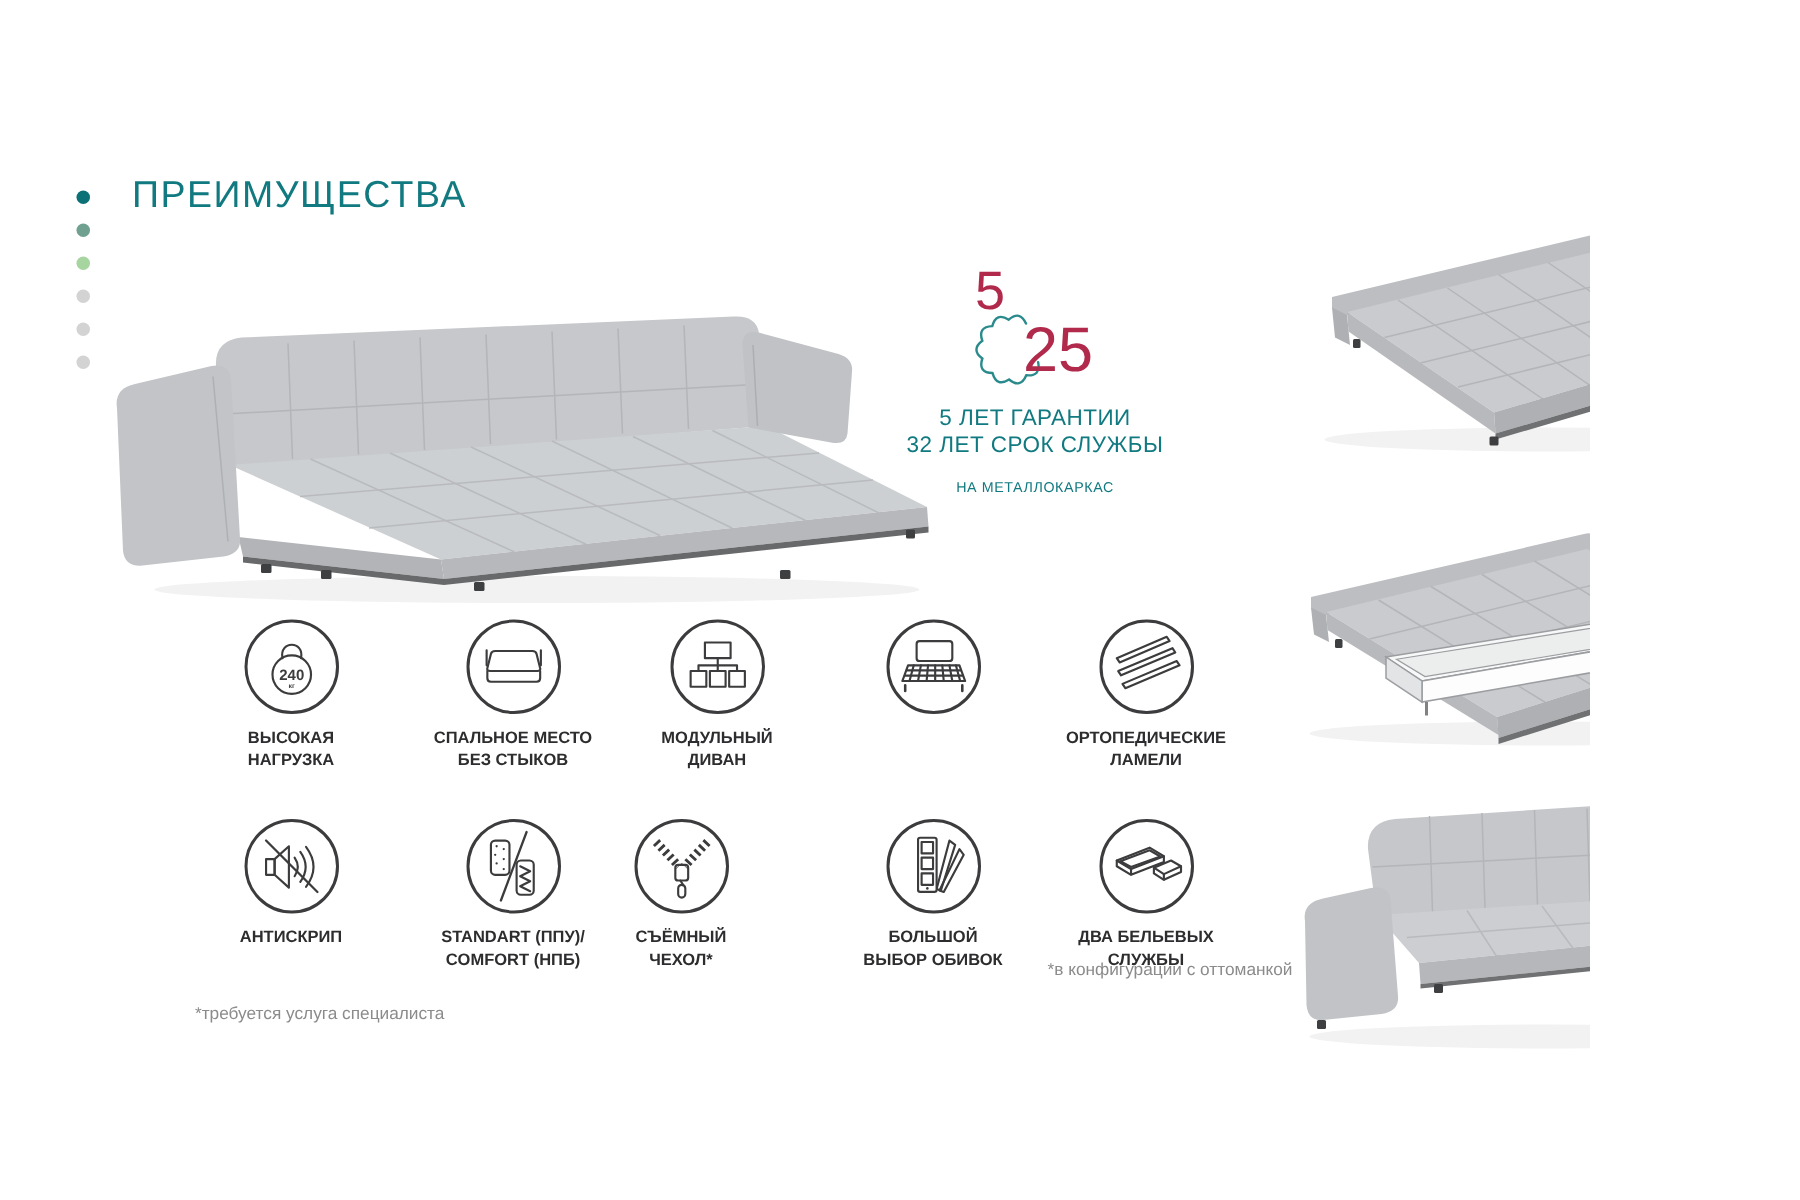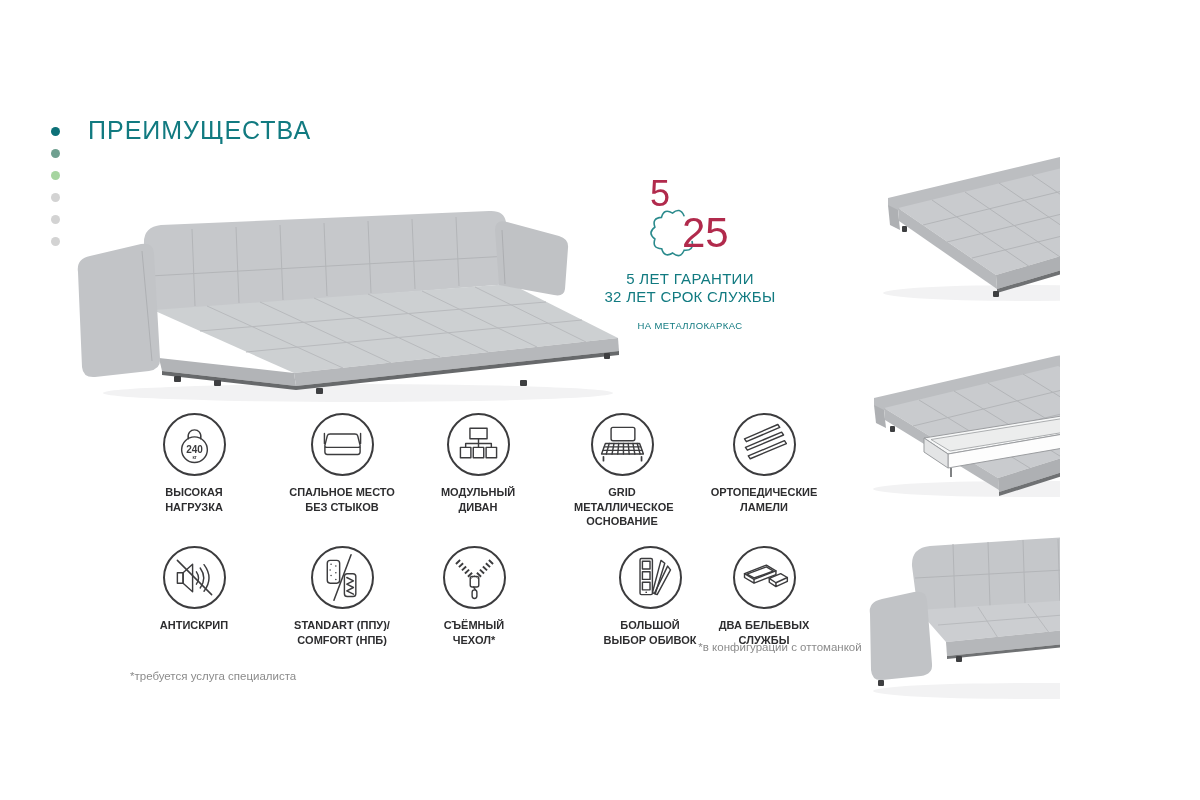--- a/index.html
+++ b/index.html
@@ -235,21 +235,20 @@
       <svg width="59" height="59" viewBox="0 0 62 62">
         <g class="ic-stroke" stroke-width="1.3">
           <rect x="19" y="13" width="25" height="14" rx="2"></rect>
           <path d="M13,30 L49,30 L53,41 L9,41 Z"></path>
           <path d="M11,44 L11,48 M51,44 L51,48" stroke-width="1.8"></path>
           <path d="M12,33.5 L50,33.5 M10.8,37.2 L51.5,37.2"></path>
           <path d="M17,30 L14,41 M22,30 L20,41 M27,30 L26,41 M32,30 L32,41 M37,30 L38,41 M42,30 L44,41 M46.5,30 L49.5,41"></path>
         </g>
       </svg>
     </div>
-    <span class="lbl w96">GRID МЕТАЛЛИЧЕСКОЕ ОСНОВАНИЕ</span>
   </div>
 
   <div class="cell" style="left:124px;top:546px">
     <div class="ring">
       <svg width="59" height="59" viewBox="0 0 62 62">
         <g class="ic-stroke" stroke-width="1.4">
           <rect x="13" y="26" width="6" height="11"></rect>
           <path d="M19,26 L29,17 L29,46 L19,37 Z"></path>
           <path d="M33,25 q4.5,6.5 0,13 M37,21 q7.5,10.5 0,21 M41,17.5 q10.5,14 0,28"></path>
           <path d="M13,13 L49,49" stroke-width="1.6"></path>
@@ -287,36 +286,36 @@
             <circle cx="18" cy="23" r=".8"></circle>
           <circle cx="24" cy="26" r=".8"></circle>
             <circle cx="19" cy="29" r=".8"></circle>
             <circle cx="24" cy="33" r=".8"></circle>
         </g>
       </svg>
     </div>
     <span class="lbl w110">STANDART (ППУ)/ COMFORT (НПБ)</span>
   </div>
 
-  <div class="cell" style="left:404px;top:546px">
+  <div class="cell" style="left:384px;top:546px">
     <div class="ring">
       <svg width="59" height="59" viewBox="0 0 62 62">
         <path d="M13,14 L29,31" stroke="#3c3c3e" stroke-width="6" stroke-dasharray="2 2.6" fill="none"></path>
         <path d="M49,14 L33,31" stroke="#3c3c3e" stroke-width="6" stroke-dasharray="2 2.6" fill="none"></path>
         <g class="ic-stroke" stroke-width="1.4">
           <rect x="26.5" y="30" width="9" height="11" rx="2"></rect>
           <path d="M30,41 L32,44"></path>
           <rect x="28.5" y="44" width="5" height="9" rx="2.5"></rect>
         </g>
       </svg>
     </div>
     <span class="lbl w72">СЪЁМНЫЙ ЧЕХОЛ*</span>
   </div>
 
-  <div class="cell" style="left:580px;top:546px">
+  <div class="cell" style="left:552px;top:546px">
     <div class="ring">
       <svg width="59" height="59" viewBox="0 0 62 62">
         <g class="ic-stroke" stroke-width="1.3">
           <path d="M33,47 L42,13 L46,16 L36,48 Z"></path>
           <path d="M35,48 L49,19 L52,23 L38,49 Z"></path>
           <rect x="20" y="11" width="13" height="38" rx="1.5" fill="#fff"></rect>
           <rect x="22.5" y="14" width="8" height="8"></rect>
           <rect x="22.5" y="25" width="8" height="8"></rect>
           <rect x="22.5" y="36" width="8" height="8"></rect>
         </g>

